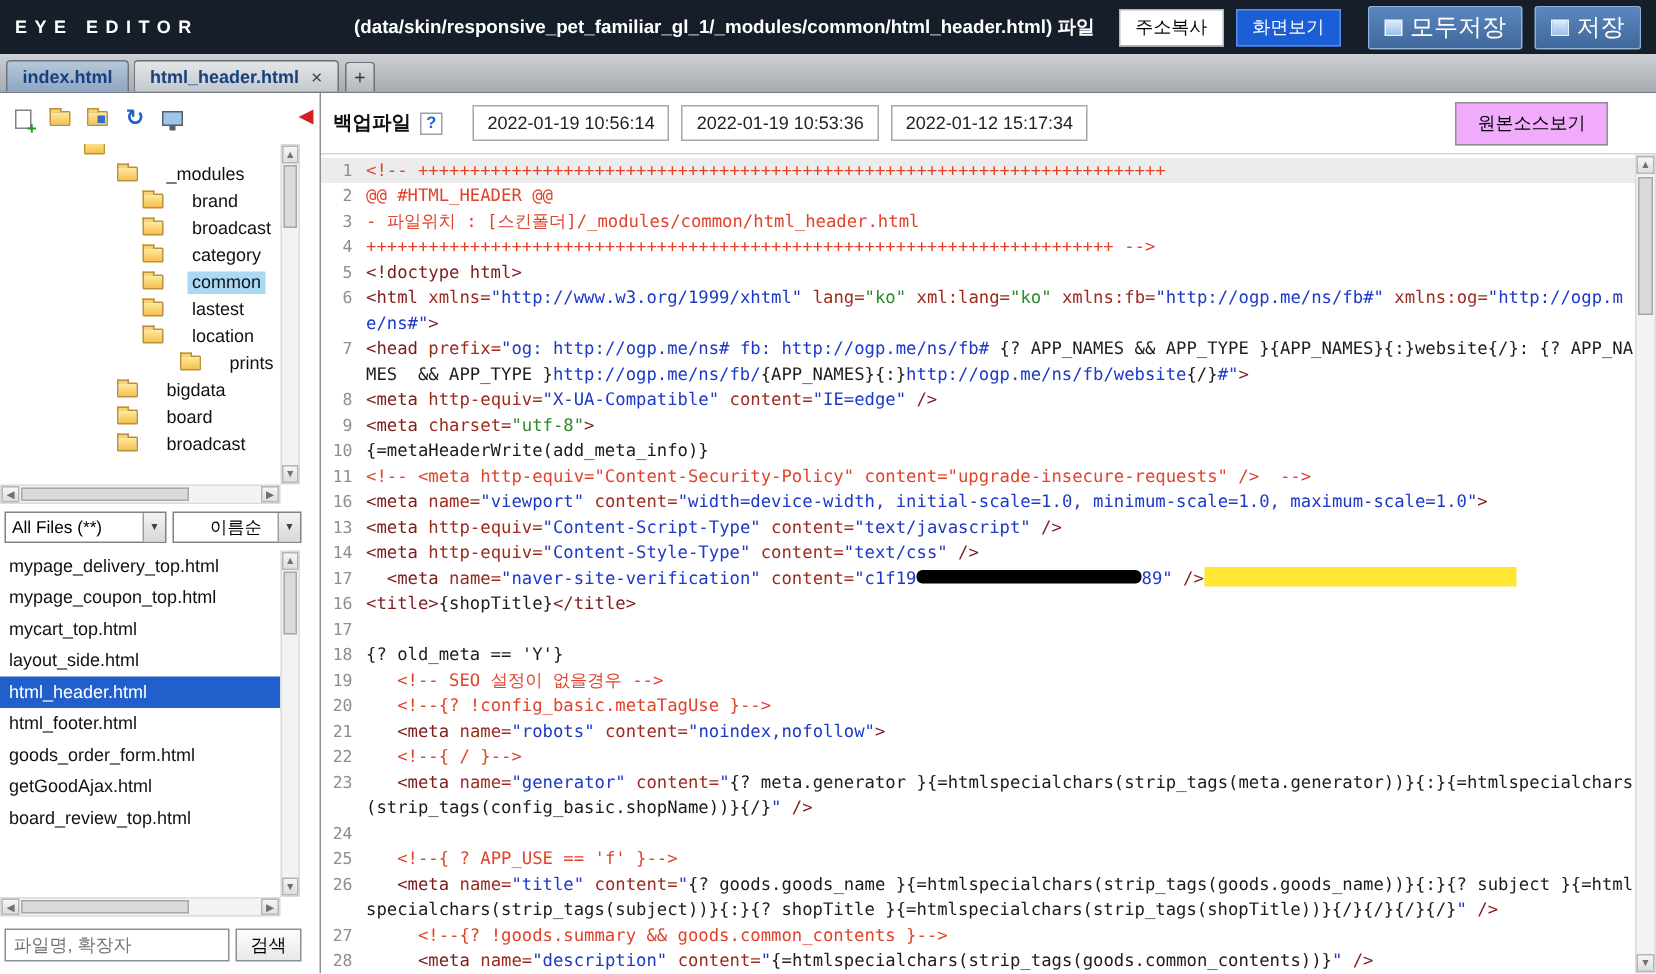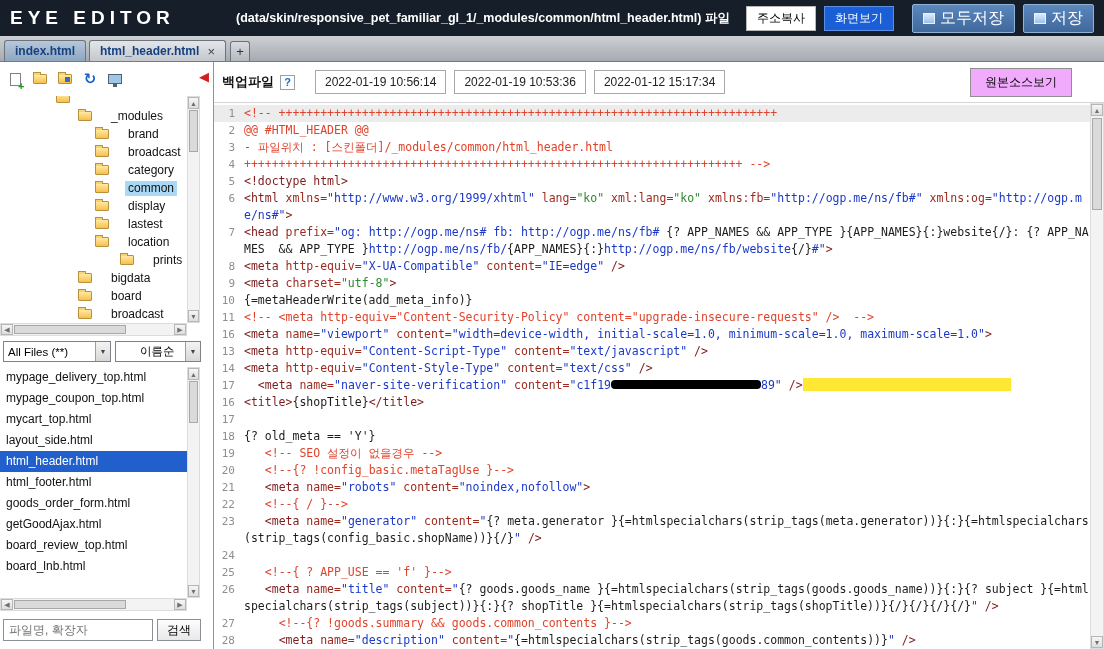--- a/index.html
+++ b/index.html
@@ -1,21 +1,21 @@
 <!DOCTYPE html>
 <html><head>
 <meta charset="utf-8">
 <style>
   * { margin:0; padding:0; box-sizing:border-box; }
   html,body { width:1104px; height:649px; overflow:hidden; }
   body { font-family:"Liberation Sans","DejaVu Sans",sans-serif; font-size:12px; background:#fff; position:relative; }
 
   
   .hdr { height:36px; background:#151e29; display:flex; align-items:center; padding:0 10px; gap:8px; }
-  .logo { color:#fff; font-weight:bold; font-size:19px; letter-spacing:5px; width:218px; flex:none; }
+  .logo { color:#fff; font-weight:bold; font-size:12px; letter-spacing:5px; width:218px; flex:none; }
   .hdr-path { color:#fff; font-weight:bold; font-size:12.5px; white-space:nowrap; }
   .btn-white { background:#fff; border:1px solid #b8b8b8; font-size:12px; padding:3px 10px; margin-left:8px; cursor:pointer; font-family:inherit; }
   .btn-blue { background:#1b5fd6; color:#fff; border:1px solid #5d8ee6; font-size:12px; padding:3px 10px; cursor:pointer; font-family:inherit; }
   .hdr-right { margin-left:auto; display:flex; gap:8px; }
   .btn-save { display:flex; align-items:center; gap:5px; background:linear-gradient(#5b87bd,#40689c); border:1px solid #8fb2d8; color:#fff; font-size:16px; padding:3px 10px; border-radius:2px; cursor:pointer; font-family:inherit; }
   .save-ico { width:12px; height:11px; background:linear-gradient(#dceafc,#9cc0e8); border:1px solid #e8f2ff; display:inline-block; }
 
   
   .tabbar { height:26px; background:linear-gradient(#cdd0d4,#a6abb1); border-bottom:1px solid #757b84; display:flex; align-items:flex-end; padding-left:4px; }
   .tabs { display:flex; gap:3px; align-items:flex-end; }
@@ -188,24 +188,20 @@
           <div class="tree-row" style="padding-left: 95px;">
             <span class="folder"></span>
             <span class="tree-label">category</span>
           </div>
           <div class="tree-row" style="padding-left: 95px;">
             <span class="folder"></span>
             <span class="tree-label selected">common</span>
           </div>
           <div class="tree-row" style="padding-left: 95px;">
             <span class="folder"></span>
-            <span class="tree-label">display</span>
-          </div>
-          <div class="tree-row" style="padding-left: 95px;">
-            <span class="folder"></span>
             <span class="tree-label">lastest</span>
           </div>
           <div class="tree-row" style="padding-left: 95px;">
             <span class="folder"></span>
             <span class="tree-label">location</span>
           </div>
           <div class="tree-row" style="padding-left: 120px;">
             <span class="folder"></span>
             <span class="tree-label">prints</span>
           </div>
@@ -249,21 +245,20 @@
       <div class="flist">
           <div class="file-row">mypage_delivery_top.html</div>
           <div class="file-row">mypage_coupon_top.html</div>
           <div class="file-row">mycart_top.html</div>
           <div class="file-row">layout_side.html</div>
           <div class="file-row selected">html_header.html</div>
           <div class="file-row">html_footer.html</div>
           <div class="file-row">goods_order_form.html</div>
           <div class="file-row">getGoodAjax.html</div>
           <div class="file-row">board_review_top.html</div>
-          <div class="file-row">board_lnb.html</div>
         </div>
       <div class="vscroll list-v">
         <div class="sb up">▲</div>
         <div class="thumb-v"></div>
         <div class="sb down">▼</div>
       </div>
       <div class="hscroll">
         <div class="sb left">◀</div>
         <div class="thumb-h"></div>
         <div class="sb right">▶</div>

